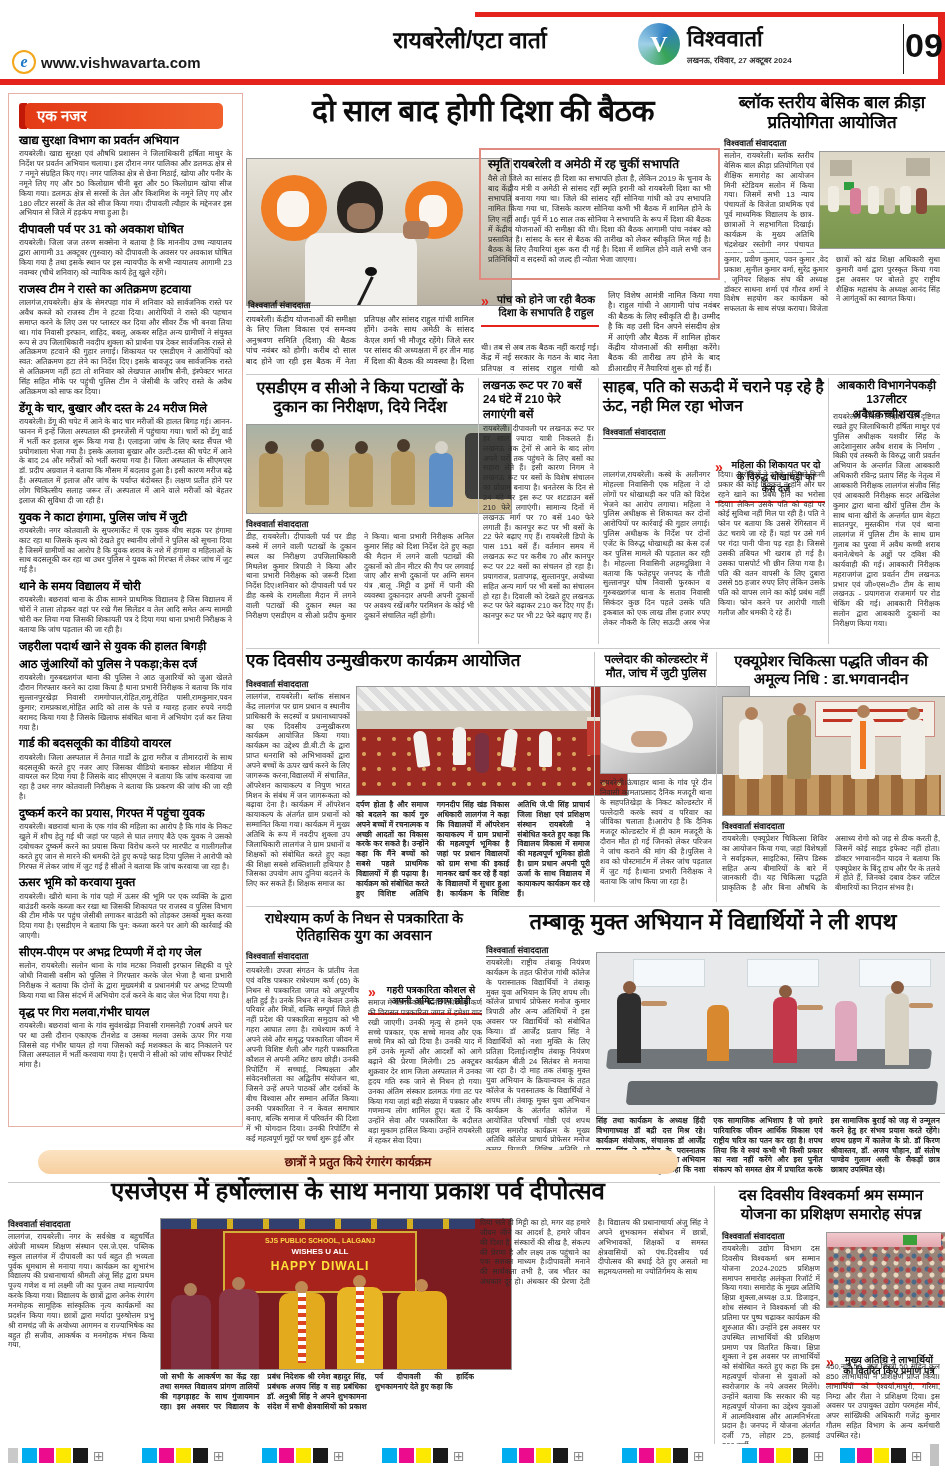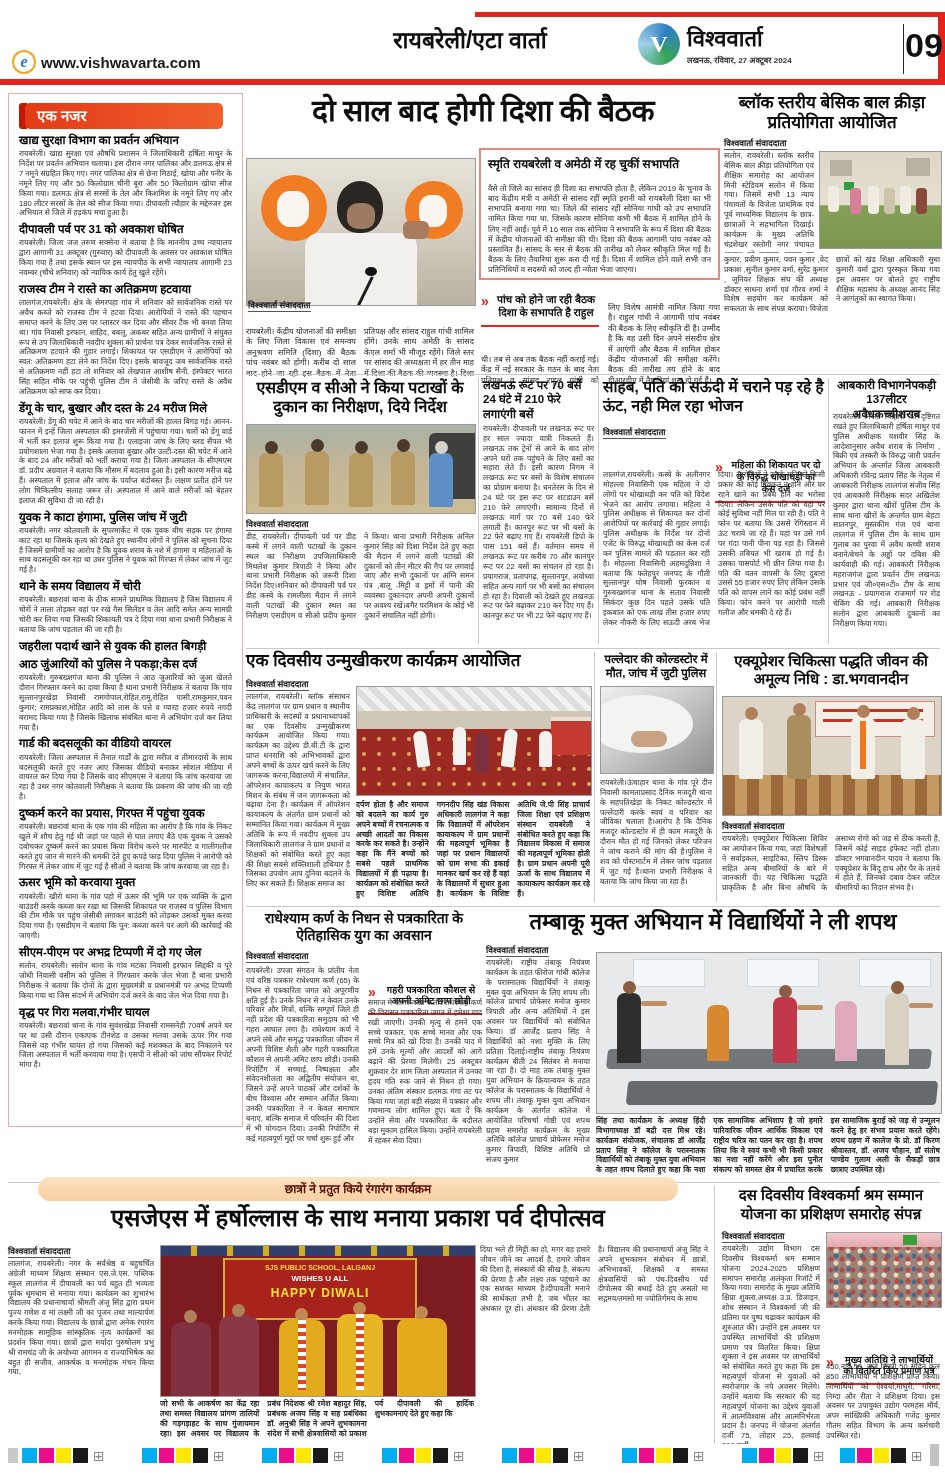--- a/index.html
+++ b/index.html
@@ -2,29 +2,29 @@
 <html><head>
 <meta charset="utf-8">
 <style>
   html,body{margin:0;padding:0;background:#e9e9e9;}
   .page{position:relative;width:945px;height:1473px;background:#fff;margin:0 auto;
         font-family:"Liberation Sans","DejaVu Sans",sans-serif;overflow:hidden;color:#222;}
   .a{position:absolute;}
   .hl{font-weight:bold;color:#0d0d0d;line-height:1.08;text-align:center;}
   .bt{font-weight:bold;color:#000;font-size:11.5px;line-height:1.15;margin:5px 0 2px;}
   .tx{font-size:7.6px;line-height:1.3;color:#2b2b2b;text-align:justify;}
-  .tx8{font-size:8px;line-height:1.3;color:#2b2b2b;text-align:justify;margin-top:12px;}
+  .tx8{font-size:8px;line-height:1.3;color:#2b2b2b;text-align:justify;}
   .c2{column-count:2;column-gap:8px;}
   .c3{column-count:3;column-gap:8px;font-weight:bold;}
   .by{font-size:8.5px;font-weight:bold;color:#111;border-bottom:1px solid #555;
       display:inline-block;padding-bottom:1px;}
   .pq{font-weight:bold;font-size:10.5px;line-height:1.25;text-align:center;color:#111;
       border-bottom:2.5px solid #e3231c;padding:2px 2px 6px 14px;position:relative;}
   .pqm{position:absolute;left:0;top:2px;color:#e3231c;font-size:14px;font-weight:bold;}
-  .ph{position:absolute;overflow:hidden;border:1px solid #9a9a9a;}
+  .ph{position:absolute;overflow:hidden;border:1px solid #9a9a9a;padding-left:36px;}
   .pf{position:absolute;width:24px;height:54px;border-radius:7px 7px 2px 2px;}
   .phd{position:absolute;left:6px;top:-12px;width:13px;height:13px;border-radius:50%;}
   .sep{position:absolute;background:#c9c9c9;}
   .sq{display:inline-block;width:15px;height:15px;margin-right:2px;vertical-align:middle;}
   .reg{display:inline-block;font-size:14px;color:#8a8a8a;vertical-align:middle;margin-left:3px;}
   .cmyk{position:absolute;top:1446px;height:18px;white-space:nowrap;}
 </style>
 </head>
 <body>
 
@@ -304,21 +304,21 @@
       <i class="a" style="left:238px;top:48px;width:22px;height:60px;border-radius:8px 8px 0 0;background:#e0a8bc;"></i>
       <i class="a" style="left:288px;top:40px;width:24px;height:72px;border-radius:8px 8px 0 0;background:#d8d2c4;"></i>
       <i class="a" style="left:312px;top:50px;width:24px;height:5px;border-radius:3px;background:#c09066;"></i>
       <i class="a" style="left:294px;top:28px;width:13px;height:13px;border-radius:50%;background:#8a5c40;"></i>
     </div>
     <div class="tx c3" style="position:absolute;left:110px;top:206px;width:344px;height:64px;overflow:hidden;">सिंह तथा कार्यक्रम के अध्यक्ष हिंदी विभागाध्यक्ष डॉ बद्री दत्त मिश्र रहे। कार्यक्रम संयोजक, संचालक डॉ आर्जेंद्र प्रताप सिंह ने कॉलेज के परास्नातक विद्यार्थियों को तंबाकू मुक्त युवा अभियान के तहत शपथ दिलाते हुए कहा कि नशा एक सामाजिक अभिशाप है जो हमारे पारिवारिक जीवन आर्थिक विकास एवं राष्ट्रीय चरित्र का पतन कर रहा है। शपथ लिया कि वे स्वयं कभी भी किसी प्रकार का नशा नहीं करेंगे और इस पुनीत संकल्प को समस्त क्षेत्र में प्रचारित करके इस सामाजिक बुराई को जड़ से उन्मूलन करने हेतु हर संभव प्रयास करते रहेंगे। शपथ ग्रहण में कालेज के प्रो. डॉ किरण श्रीवास्तव, डॉ. अजय चौहान, डॉ संतोष पाण्डेय गुलाम अली के सैकड़ों छात्र छात्राए  उपस्थित रहे।</div>
   </section>
 
   <div class="sep" style="left:8px;top:1182px;width:932px;height:1px;"></div>
 
-  <section class="a" style="left:8px;top:1177px;width:700px;height:282px;">
+  <section class="a" style="left:8px;top:1150px;width:700px;height:282px;">
     <div style="margin:0 30px;height:24px;background:linear-gradient(180deg,#fbe3c2,#f7cfa0);border-radius:12px;text-align:center;font-size:12px;font-weight:bold;line-height:24px;color:#5a1008;">छात्रों ने प्रतुत किये रंगारंग कार्यक्रम</div>
     <div class="hl" style="font-size:24px;margin-top:4px;">एसजेएस में हर्षोल्लास के साथ मनाया प्रकाश पर्व दीपोत्सव</div>
     <span class="by" style="position:absolute;left:0;top:68px;">विश्ववार्ता संवाददाता</span>
     <div class="tx" style="position:absolute;left:0;top:82px;width:146px;height:198px;overflow:hidden;">लालगंज, रायबरेली। नगर के सर्वश्रेष्ठ व बहुचर्चित अंग्रेजी माध्यम शिक्षण संस्थान एस.जे.एस. पब्लिक स्कूल लालगंज में दीपावली का पर्व बहुत ही भव्यता पूर्वक धूमधाम से मनाया गया। कार्यक्रम का शुभारंभ विद्यालय की प्रधानाचार्या श्रीमती अंजू सिंह द्वारा प्रथम पूज्य गणेश व मां लक्ष्मी जी का पूजन तथा माल्यार्पण करके किया गया। विद्यालय के छात्रों द्वारा अनेक रंगारंग मनमोहक सामूहिक सांस्कृतिक नृत्य कार्यक्रमों का प्रदर्शन किया गया। छात्रों द्वारा मर्यादा पुरुषोत्तम प्रभु श्री रामचंद्र जी के अयोध्या आगमन व राज्याभिषेक का बहुत ही सजीव, आकर्षक व मनमोहक मंचन किया गया,</div>
     <div class="ph" style="left:152px;top:68px;width:314px;height:150px;background:#7d1c20;">
       <i class="a" style="left:0;top:0;width:314px;height:10px;background:repeating-linear-gradient(90deg,#31406e 0 30px,#d4b020 30px 36px);"></i>
       <div class="a" style="left:62px;top:12px;width:190px;height:58px;background:#a8231c;border:2px solid #d4af37;text-align:center;">
         <div style="font-size:7px;font-weight:bold;color:#ffd94a;margin-top:4px;">SJS PUBLIC SCHOOL, LALGANJ</div>
         <div style="font-size:8px;font-weight:bold;color:#ffffff;margin-top:3px;">WISHES U ALL</div>
         <div style="font-size:12px;font-weight:bold;color:#ffe23a;margin-top:3px;letter-spacing:1px;">HAPPY DIWALI</div>

